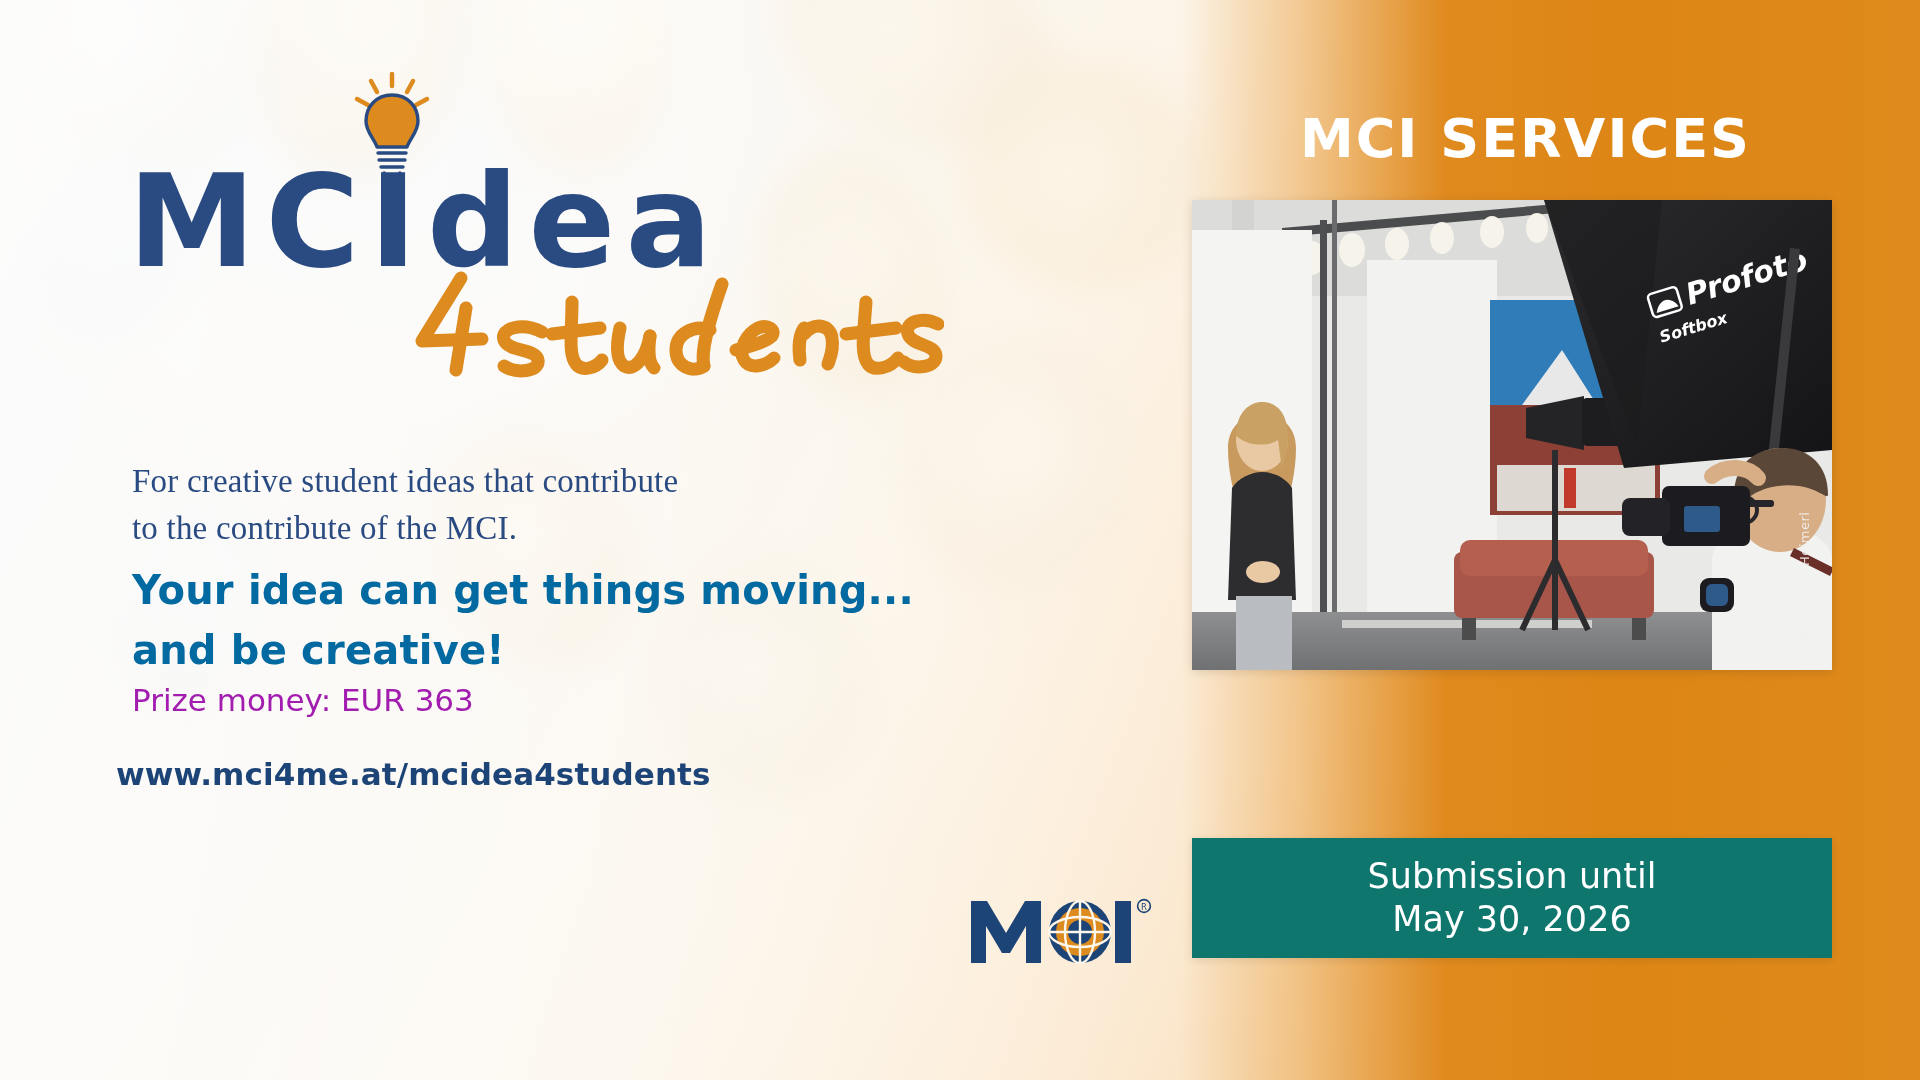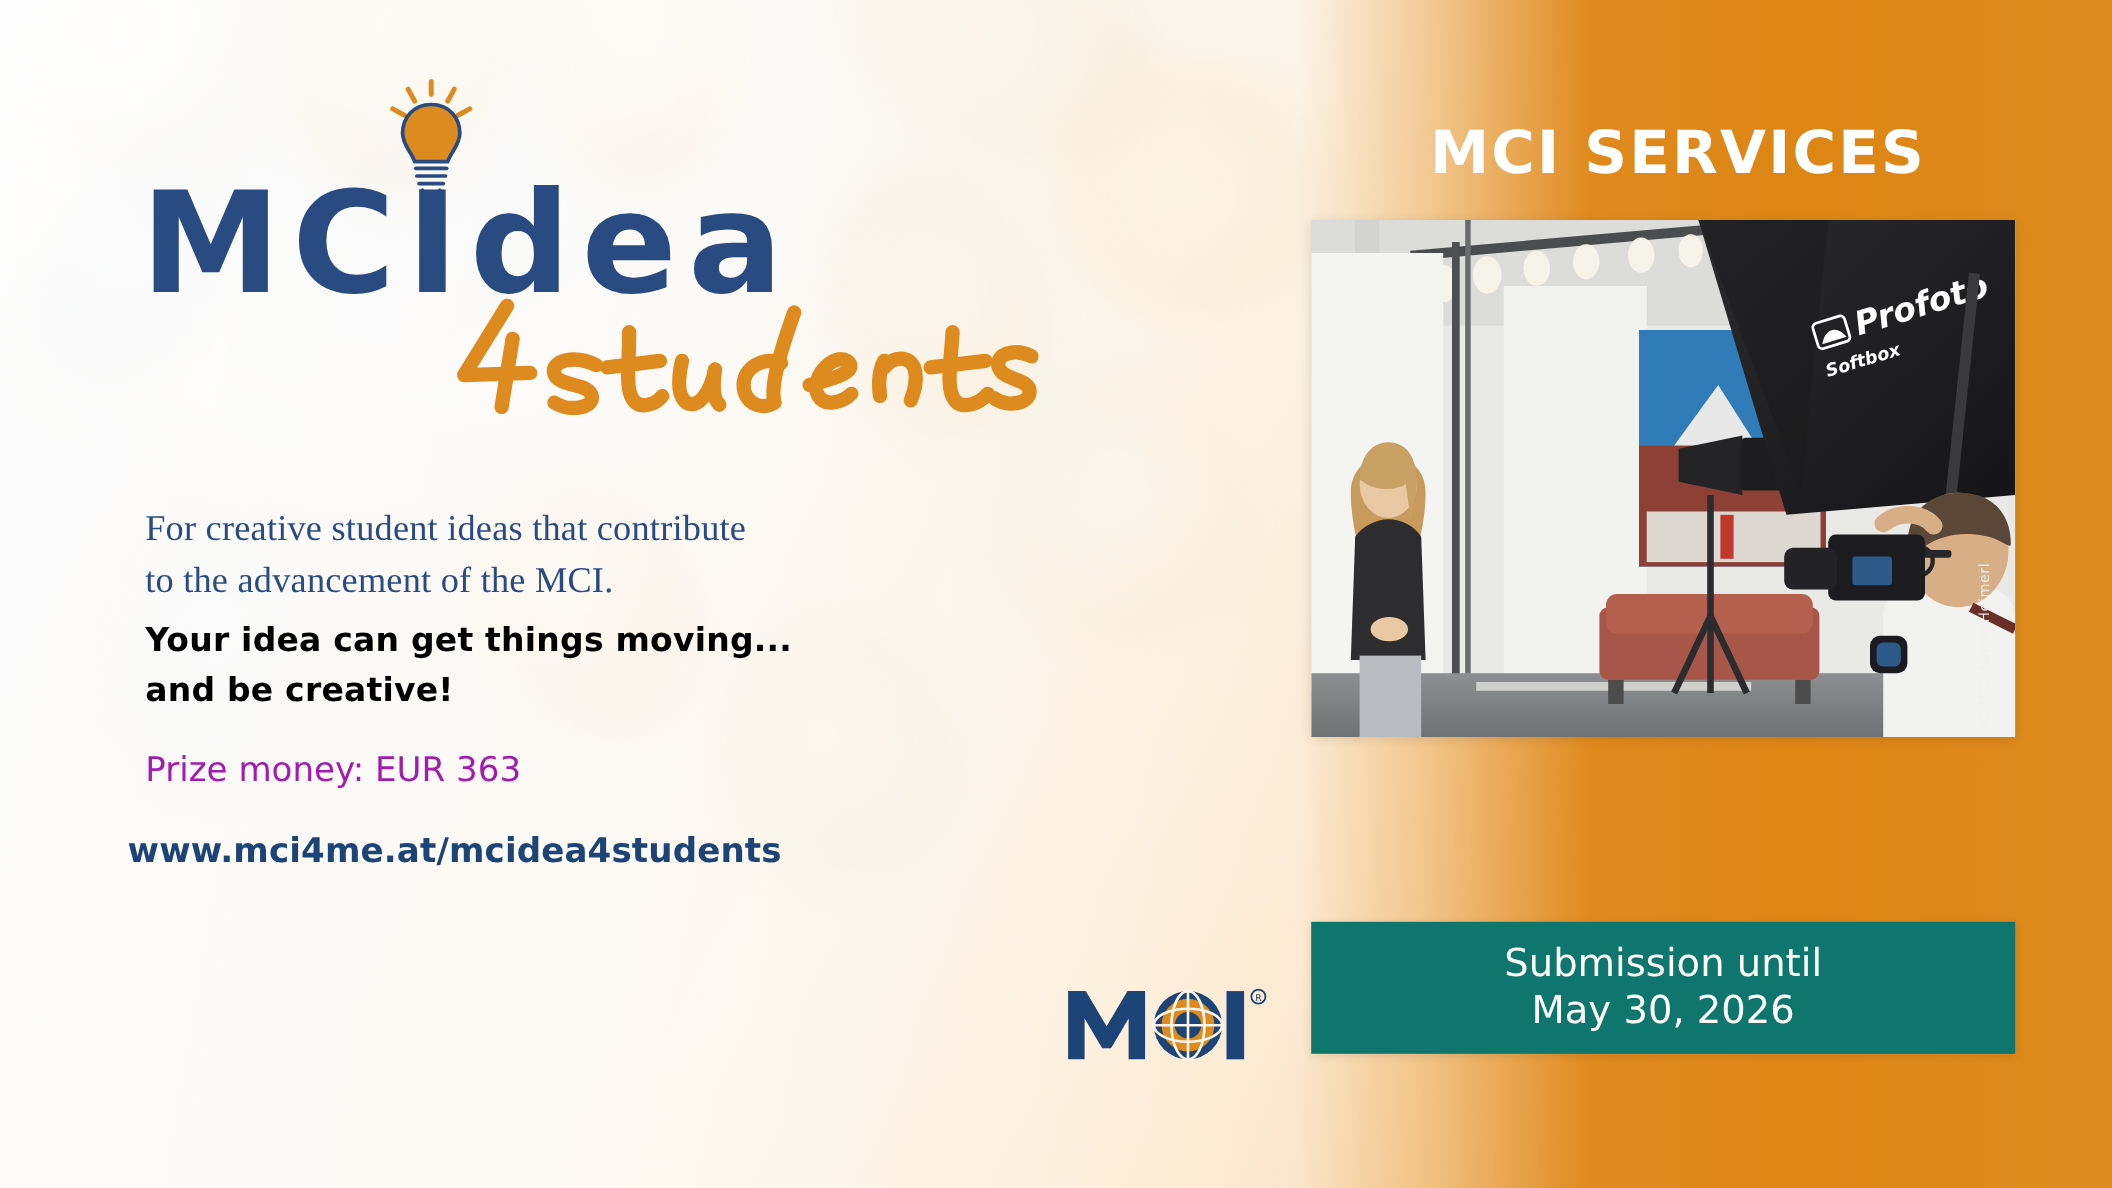--- a/index.html
+++ b/index.html
@@ -57,21 +57,21 @@
   }
 
   
   .lead{
     position:absolute;left:132px;top:438px;
     font-size:33px;line-height:1.42;color:#2a4b82;font-weight:400;
     font-family:Liberation Serif, serif;letter-spacing:.2px;margin-top:20px;
   }
   .tagline{
     position:absolute;left:132px;top:560px;
-    font-size:30px;line-height:1.5;color:#000000;font-weight:700;
+    font-size:40px;line-height:1.5;color:#0369a1;font-weight:700;
     font-family:"DejaVu Sans", sans-serif;letter-spacing:.2px;
   }
   .prize{
     position:absolute;left:132px;top:682px;
     font-size:31px;color:#a21caf;font-weight:400;
     font-family:"DejaVu Sans", sans-serif;
   }
   .url{
     position:absolute;left:116px;top:756px;
     font-size:31px;color:#1d4476;font-weight:700;
@@ -176,21 +176,21 @@
         <path d="M462 40 C460 70 456 92 464 102 C470 110 486 106 494 96"></path>
         <path d="M442 72 L492 66"></path>
 
         <path d="M534 62 C518 54 500 60 504 72 C508 84 532 82 532 94 C532 106 510 108 500 100"></path>
       </g>
     </svg>
   </div>
 
   <div class="lead">
     <div>For creative student ideas that contribute</div>
-    <div>to the advancement of the MCI.</div>
+    <div>to the contribute of the MCI.</div>
   </div>
 
   <div class="tagline">
     <div>Your idea can get things moving...</div>
     <div>and be creative!</div>
   </div>
 
   <div class="prize">Prize money: EUR 363</div>
 
   <div class="url">www.mci4me.at/mcidea4students</div>

